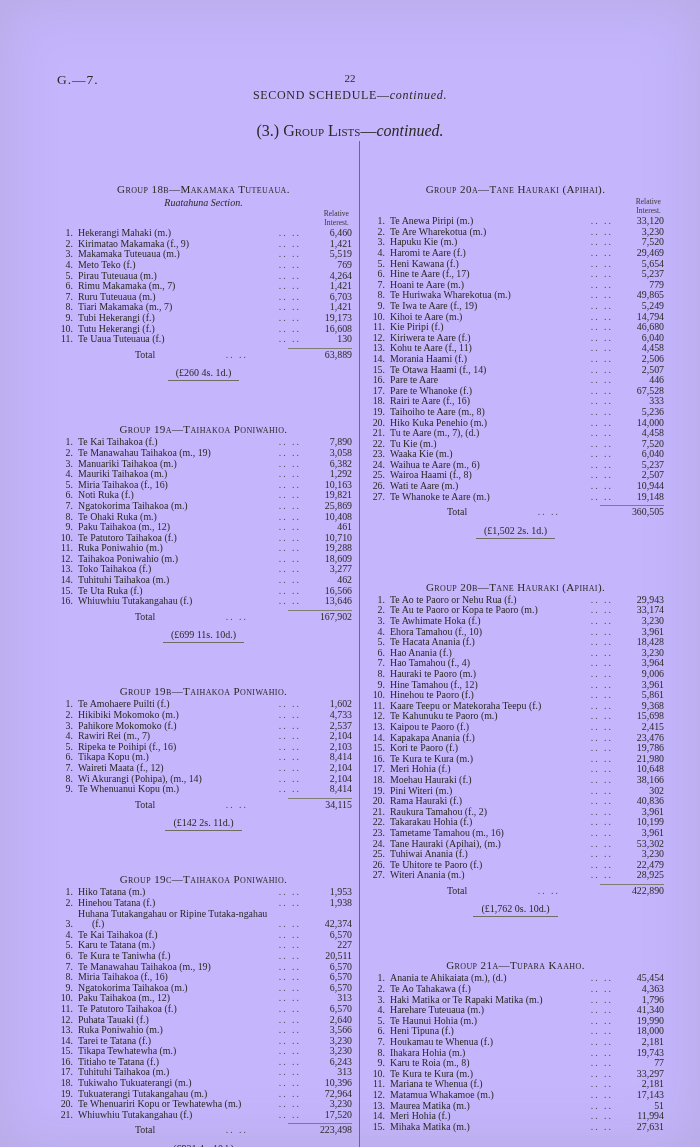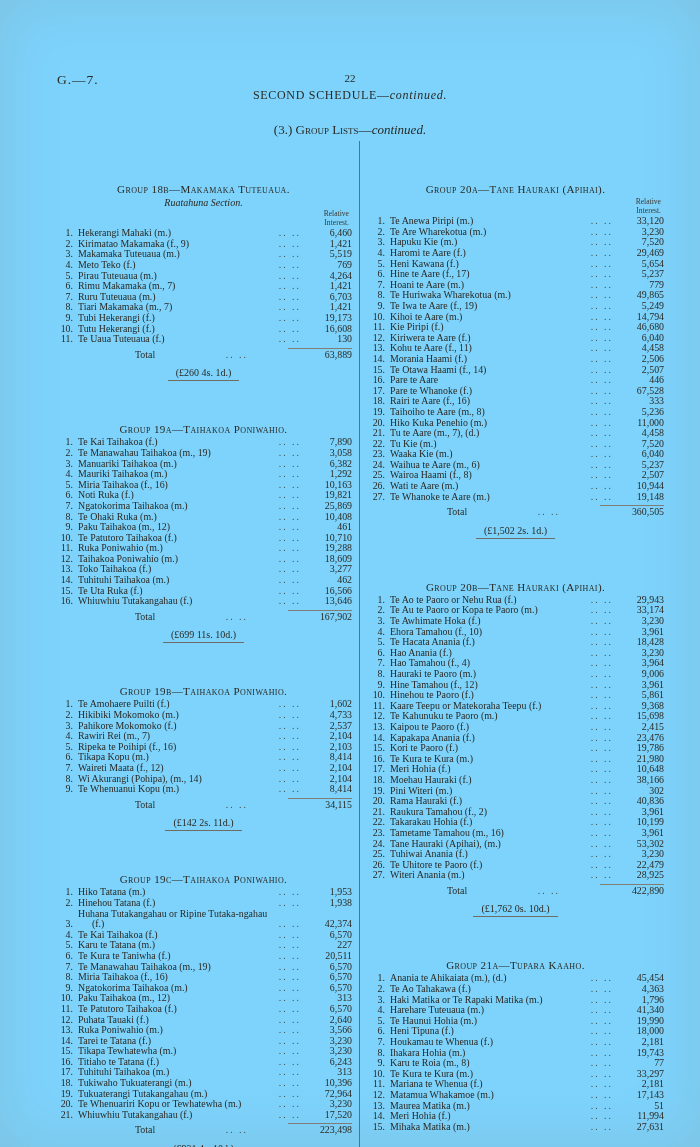--- a/index.html
+++ b/index.html
@@ -1,26 +1,26 @@
 <!DOCTYPE html>
 <html><head>
 <meta charset="utf-8">
 <style>
   * { margin:0; padding:0; box-sizing:border-box; }
   body { width:700px; height:1147px; background:#dedcd4; font-family:"Liberation Serif","DejaVu Serif",serif; }
   .page {
     position:relative; width:700px; height:1147px; overflow:hidden;
-    background:#7dd3fc; color:#2a2923;
+    background:#c4b5fd; color:#2a2923;
     box-shadow: inset 0 0 60px rgba(120,115,100,0.18);
   }
   .page-header { position:absolute; top:72px; left:0; width:100%; height:18px; }
   .doc-ref { position:absolute; left:57px; top:0; font-size:13.5px; letter-spacing:1px; }
   .page-num { position:absolute; left:50%; transform:translateX(-50%); top:0; font-size:11px; }
   .schedule-title { position:absolute; top:88px; width:100%; text-align:center; font-size:12px; letter-spacing:0.7px; }
-  .schedule-subtitle { position:absolute; top:122px; width:100%; text-align:center; font-size:13px; }
+  .schedule-subtitle { position:absolute; top:122px; width:100%; text-align:center; font-size:16px; }
   .sc { font-variant:small-caps; }
   .ital { font-style:italic; }
   .columns { position:absolute; top:141px; left:55px; right:36px; display:flex; align-items:stretch; }
   .col { flex:1 1 0; min-width:0; }
   .col-left { padding-right:7px; }
   .col-right { padding-left:7px; }
   .divider { width:1px; background:#6e6c63; flex:none; }
   .group { margin-bottom:9px; }
   .group-title { text-align:center; font-variant:small-caps; font-size:11px; letter-spacing:0.4px; margin-bottom:2px;margin-top:42px; }
   .group-section { text-align:center; font-style:italic; font-size:10px; margin-bottom:1px; }
@@ -557,21 +557,21 @@
       <div class="row">
         <span class="num">19.</span>
         <span class="name">Taihoiho te Aare (m., 8)</span>
         <span class="dots">.. ..</span>
         <span class="val">5,236</span>
       </div>
       <div class="row">
         <span class="num">20.</span>
         <span class="name">Hiko Kuka Penehio (m.)</span>
         <span class="dots">.. ..</span>
-        <span class="val">11,000</span>
+        <span class="val">14,000</span>
       </div>
       <div class="row">
         <span class="num">21.</span>
         <span class="name">Tu te Aare (m., 7), (d.)</span>
         <span class="dots">.. ..</span>
         <span class="val">4,458</span>
       </div>
       <div class="row">
         <span class="num">22.</span>
         <span class="name">Tu Kie (m.)</span>

